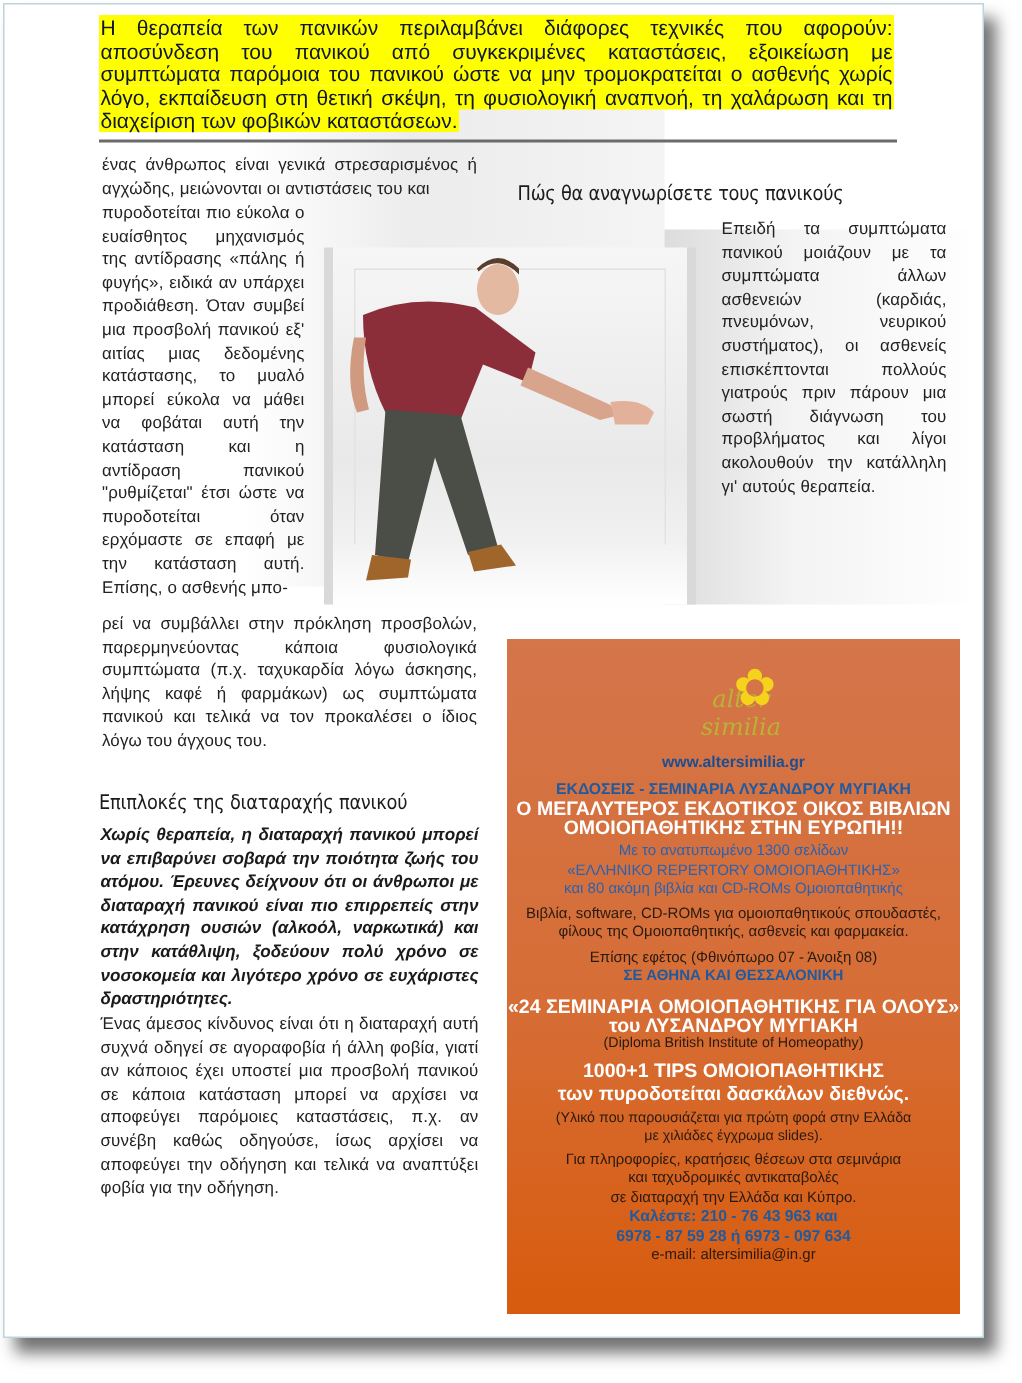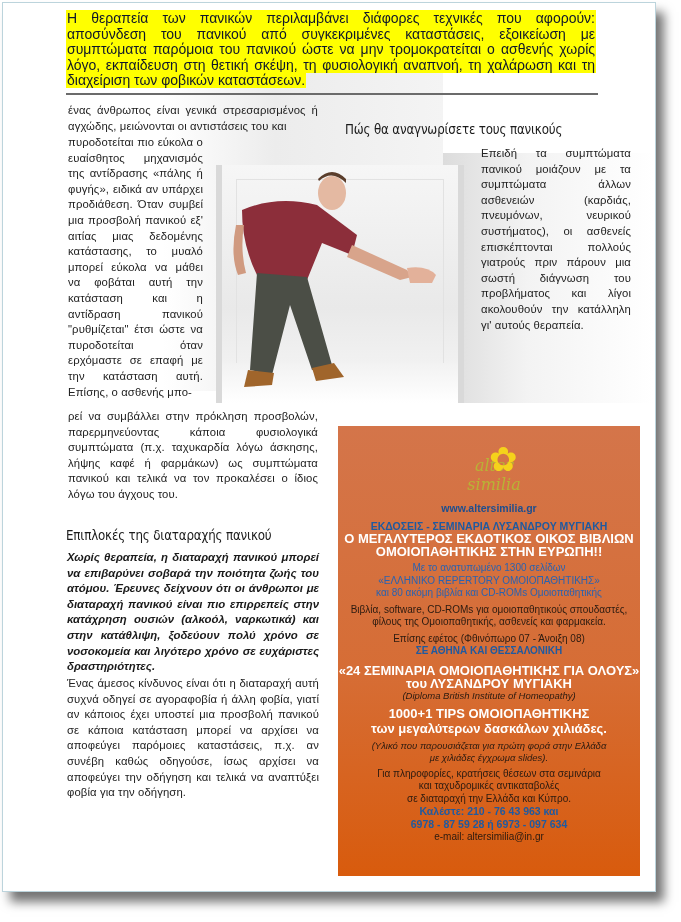--- a/index.html
+++ b/index.html
@@ -80,21 +80,21 @@
     .ad .url { font-size: 10.5px; font-weight: bold; color: #1d4e8f; margin-top: 10px; }
     .ad .line { font-size: 10px; line-height: 12.5px; }
     .ad .blue-bold { color: #1f5aa0; font-weight: bold; }
     .ad .blue { color: #2a62b0; }
     .ad .dark { color: #2a1a10; }
     .ad .h1 { font-size: 10.5px; font-weight: bold; color: #1f5aa0; margin-top: 6px; }
     .ad .h2 { font-size: 13px; font-weight: bold; color: #ffffff; line-height: 13px; }
     .ad .gap4 { margin-top: 4px; }
     .ad .gap6 { margin-top: 6px; }
     .ad .big { font-size: 13px; font-weight: bold; color: #ffffff; line-height: 15px; }
-    .ad .italic-dark { font-style: italic; font-size: 9.5px; color: #2a1a10; line-height: 12px; }
+    .ad .italic-dark { font-size: 9.5px; color: #2a1a10; line-height: 12px; }
     .ad .phone { color: #1f5aa0; font-weight: bold; font-size: 10.5px; line-height: 13px; }
   </style>
 </head>
 <body>
 
 <div class="page">
   <div class="bg-panel"></div>
   <div class="bg-panel-right"></div>
 
   <div class="intro">
@@ -143,21 +143,21 @@
     <div class="line blue">«ΕΛΛΗΝΙΚΟ REPERTORY ΟΜΟΙΟΠΑΘΗΤΙΚΗΣ»</div>
     <div class="line blue">και 80 ακόμη βιβλία και CD-ROMs Ομοιοπαθητικής</div>
     <div class="line dark gap4">Βιβλία, software, CD-ROMs για ομοιοπαθητικούς σπουδαστές,</div>
     <div class="line dark">φίλους της Ομοιοπαθητικής, ασθενείς και φαρμακεία.</div>
     <div class="line dark gap4">Επίσης εφέτος (Φθινόπωρο 07 - Άνοιξη 08)</div>
     <div class="line blue-bold">ΣΕ ΑΘΗΝΑ ΚΑΙ ΘΕΣΣΑΛΟΝΙΚΗ</div>
     <div class="h2 gap6">«24 ΣΕΜΙΝΑΡΙΑ ΟΜΟΙΟΠΑΘΗΤΙΚΗΣ ΓΙΑ ΟΛΟΥΣ»</div>
     <div class="h2">του ΛΥΣΑΝΔΡΟΥ ΜΥΓΙΑΚΗ</div>
     <div class="italic-dark">(Diploma British Institute of Homeopathy)</div>
     <div class="big gap4">1000+1 TIPS ΟΜΟΙΟΠΑΘΗΤΙΚΗΣ</div>
-    <div class="big">των μεγαλύτερων δασκάλων χιλιάδες.</div>
+    <div class="big">των πυροδοτείται δασκάλων διεθνώς.</div>
     <div class="italic-dark gap4">(Υλικό που παρουσιάζεται για πρώτη φορά στην Ελλάδα</div>
     <div class="italic-dark">με χιλιάδες έγχρωμα slides).</div>
     <div class="line dark gap4">Για πληροφορίες, κρατήσεις θέσεων στα σεμινάρια</div>
     <div class="line dark">και ταχυδρομικές αντικαταβολές</div>
     <div class="line dark">σε διαταραχή την Ελλάδα και Κύπρο.</div>
     <div class="phone">Καλέστε: 210 - 76 43 963 και</div>
     <div class="phone">6978 - 87 59 28 ή 6973 - 097 634</div>
     <div class="line dark">e-mail: altersimilia@in.gr</div>
   </div>
 </div>

